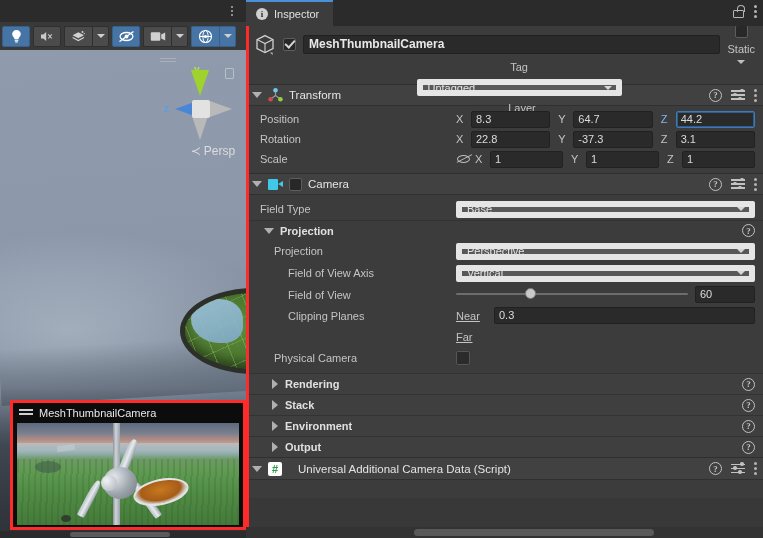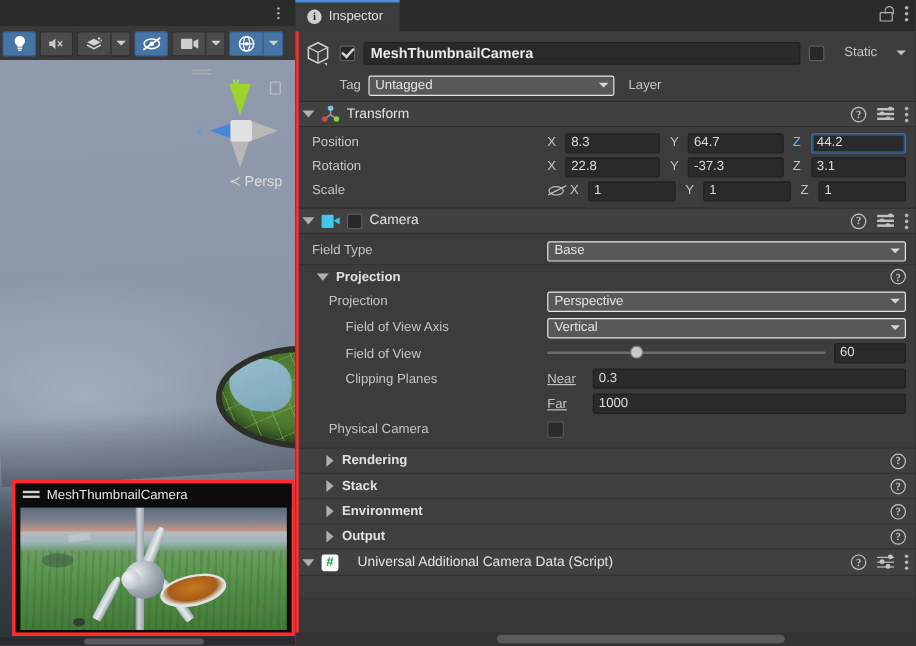--- a/index.html
+++ b/index.html
@@ -226,27 +226,27 @@
     width: 4px; height: 8px; margin-top: -2px;
     border: solid #d8d8d8; border-width: 0 2px 2px 0;
     transform: rotate(42deg);
   }
   #obj-name {
     flex: 1; height: 19px; background: #2a2a2a;
     border: 1px solid #212121; border-radius: 2px;
     color: #e8e8e8; font-size: 12px; font-weight: bold;
     padding: 0 5px; line-height: 17px;
   }
-  #static-wrap { display: flex; align-items: center; gap: 16px; }
+  #static-wrap { display: flex; align-items: center; gap: 5px; flex-direction: column; }
   #static-label { color: #c4c4c4; font-size: 11px; }
   .mini-caret { width:0;height:0;border-left:4px solid transparent;border-right:4px solid transparent;border-top:4px solid #c0c0c0; }
-  #obj-row2 { display: flex; align-items: center; gap: 6px; height: 20px; margin-top: 6px; padding-left: 29px; }
+  #obj-row2 { display: flex; align-items: center; gap: 6px; height: 20px; margin-top: 6px; padding-left: 29px; flex-direction: column; }
   .fld-label { color: #c4c4c4; font-size: 11px; white-space: nowrap; }
   .dropdown {
-    height: 17px; background: #585858; border: 1px solid #e5e5e5; border-radius: 2px;
+    height: 17px; background: #585858; border: 6px solid #e5e5e5; border-radius: 2px;
     display: flex; align-items: center; justify-content: space-between;
     padding: 0 4px 0 5px; color: #e4e4e4; font-size: 11px; cursor: pointer;
   }
   .dropdown .cv { width:0;height:0;border-left:4px solid transparent;border-right:4px solid transparent;border-top:4px solid #d6d6d6; }
 
   
   .comp-header {
     height: 22px; background: #414141;
     border-top: 1px solid #2f2f2f; border-bottom: 1px solid #303030;
     display: flex; align-items: center; padding: 0 6px; gap: 6px;
@@ -675,21 +675,20 @@
 
         <div class="prop-row" style="height:21px">
           <span class="prop-label ind2">Clipping Planes</span>
           <span class="clip-label">Near</span>
           <div class="num-input last">0.3</div>
         </div>
 
         <div class="prop-row" style="height:21px">
           <span class="prop-label ind2"></span>
           <span class="clip-label">Far</span>
-          <div class="num-input last">1000</div>
         </div>
 
         <div class="prop-row" style="height:22px">
           <span class="prop-label ind1">Physical Camera</span>
           <span class="small-chk"></span>
         </div>
       </div>
 
       <div class="collapsed-row">
         <span class="foldout closed"></span>

